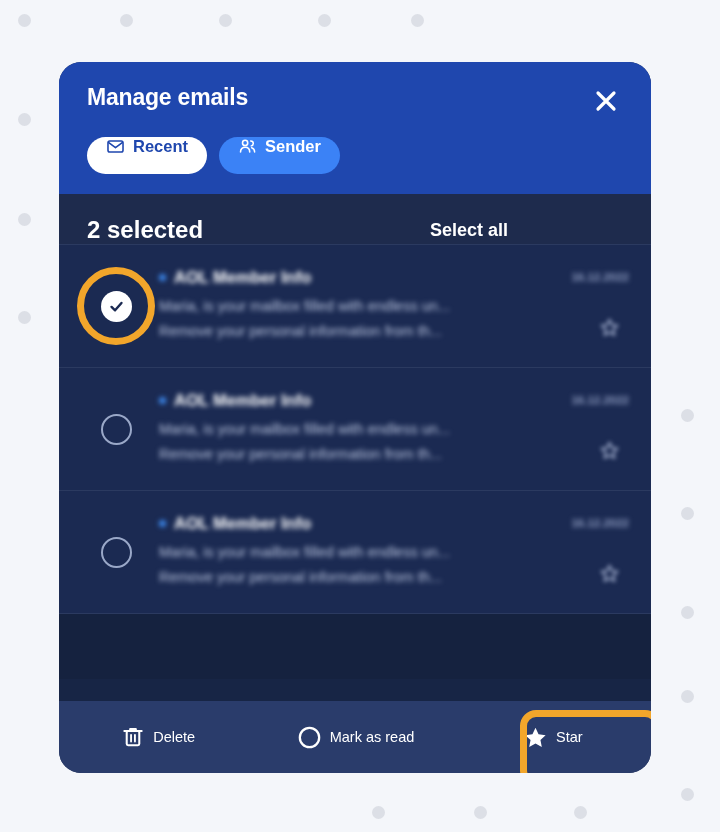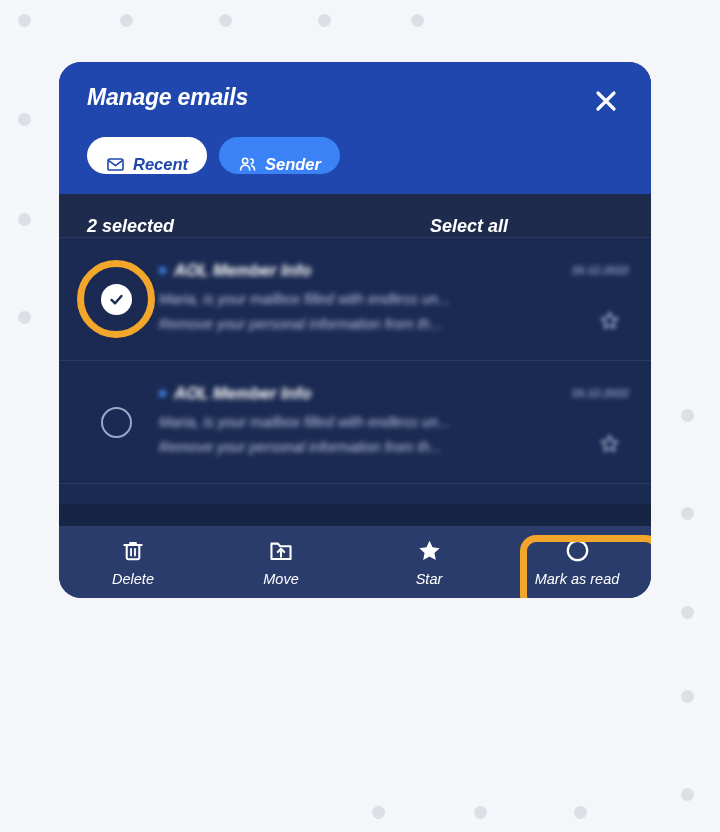--- a/index.html
+++ b/index.html
@@ -29,28 +29,27 @@
     border-radius: 50%;
     background: #dcdfe6;
   }
 
   
   #modal-card {
     position: absolute;
     left: 59px;
     top: 62px;
     width: 592px;
-    height: 536px;
+    height: 711px;
     border-radius: 22px;
     overflow: hidden;
     background: #1b2a52;
     z-index: 2;
     display: flex;
     flex-direction: column;
-    font-style: italic;
   }
 
   
   #modal-header {
     background: #1f47ae;
     padding: 22px 28px 20px 28px;
     flex: 0 0 auto;
     position: relative;
   }
   #modal-title {
@@ -72,21 +71,21 @@
     cursor: pointer;
   }
 
   
   #tab-row {
     display: flex;
     gap: 12px;
   }
   .tab-pill {
     display: flex;
-    align-items: flex-end;
+    align-items: flex-start;
     gap: 8px;
     height: 37px;
     padding: 0 19px;
     border-radius: 19px;
     font-size: 16.5px;
     font-weight: bold;
     cursor: pointer;
     white-space: nowrap;
   }
   .tab-pill.active {
@@ -105,21 +104,21 @@
     padding: 22px 28px 0 28px;
     border-bottom: 1px solid #2b3a60;
   }
   #selection-top {
     display: flex;
     align-items: center;
     justify-content: space-between;
   }
   #selected-count {
     color: #ffffff;
-    font-size: 18px;
+    font-size: 24px;
     font-weight: bold;
   }
   #select-all-button {
     color: #ffffff;
     font-size: 18px;
     font-weight: bold;
     cursor: pointer;
     margin-right: 115px;
   }
   #group-row {
@@ -263,21 +262,21 @@
     flex: 0 0 auto;
     height: 72px;
     background: #2a3c6b;
     display: flex;
     align-items: center;
     position: relative;
   }
   .toolbar-item {
     flex: 1 1 0;
     display: flex;
-    flex-direction: column;
+    flex-direction: row;
     align-items: center;
     justify-content: center;
     gap: 7px;
     cursor: pointer;
     height: 100%;
   }
   .toolbar-label {
     color: #ffffff;
     font-size: 14.5px;
   }
@@ -427,40 +426,32 @@
     <div class="toolbar-item">
       <svg width="26" height="26" viewBox="0 0 24 24">
         <path d="M4 6.4 H20" stroke="#fff" stroke-width="1.9" stroke-linecap="round"></path>
         <path d="M9.4 6.4 V4.6 H14.6 V6.4" stroke="#fff" stroke-width="1.9" fill="none" stroke-linejoin="round"></path>
         <rect x="6.2" y="6.4" width="11.6" height="13.2" rx="1.3" stroke="#fff" stroke-width="1.9" fill="none"></rect>
         <path d="M10.2 10 V16.2 M13.8 10 V16.2" stroke="#fff" stroke-width="1.7" stroke-linecap="round"></path>
       </svg>
       <span class="toolbar-label">Delete</span>
     </div>
 
+
     <div class="toolbar-item">
-      <svg width="26" height="26" viewBox="0 0 24 24">
-        <path d="M3.2 19.4 V5.2 H9.2 L11.2 7.6 H20.8 V19.4 Z" stroke="#fff" stroke-width="1.9" fill="none" stroke-linejoin="round"></path>
-        <path d="M12 17.4 V10.2" stroke="#fff" stroke-width="1.9" stroke-linecap="round"></path>
-        <path d="M9 13 L12 10 L15 13" stroke="#fff" stroke-width="1.9" fill="none" stroke-linecap="round" stroke-linejoin="round"></path>
+      <svg width="27" height="27" viewBox="0 0 24 24">
+        <circle cx="12" cy="12" r="8.6" stroke="#fff" stroke-width="2" fill="none"></circle>
       </svg>
-      <span class="toolbar-label">Move</span>
+      <span class="toolbar-label">Mark as read</span>
     </div>
 
     <div class="toolbar-item">
       <svg width="27" height="27" viewBox="0 0 24 24">
         <path d="M12 3.4 L14.7 9.2 L21 10 L16.4 14.3 L17.6 20.5 L12 17.4 L6.4 20.5 L7.6 14.3 L3 10 L9.3 9.2 Z" fill="#ffffff"></path>
       </svg>
       <span class="toolbar-label">Star</span>
     </div>
 
-    <div class="toolbar-item">
-      <svg width="27" height="27" viewBox="0 0 24 24">
-        <circle cx="12" cy="12" r="8.6" stroke="#fff" stroke-width="2" fill="none"></circle>
-      </svg>
-      <span class="toolbar-label">Mark as read</span>
-    </div>
-
 
     <div id="notspam-highlight"></div>
   </div>
 
 </div>
 
 </body></html>

